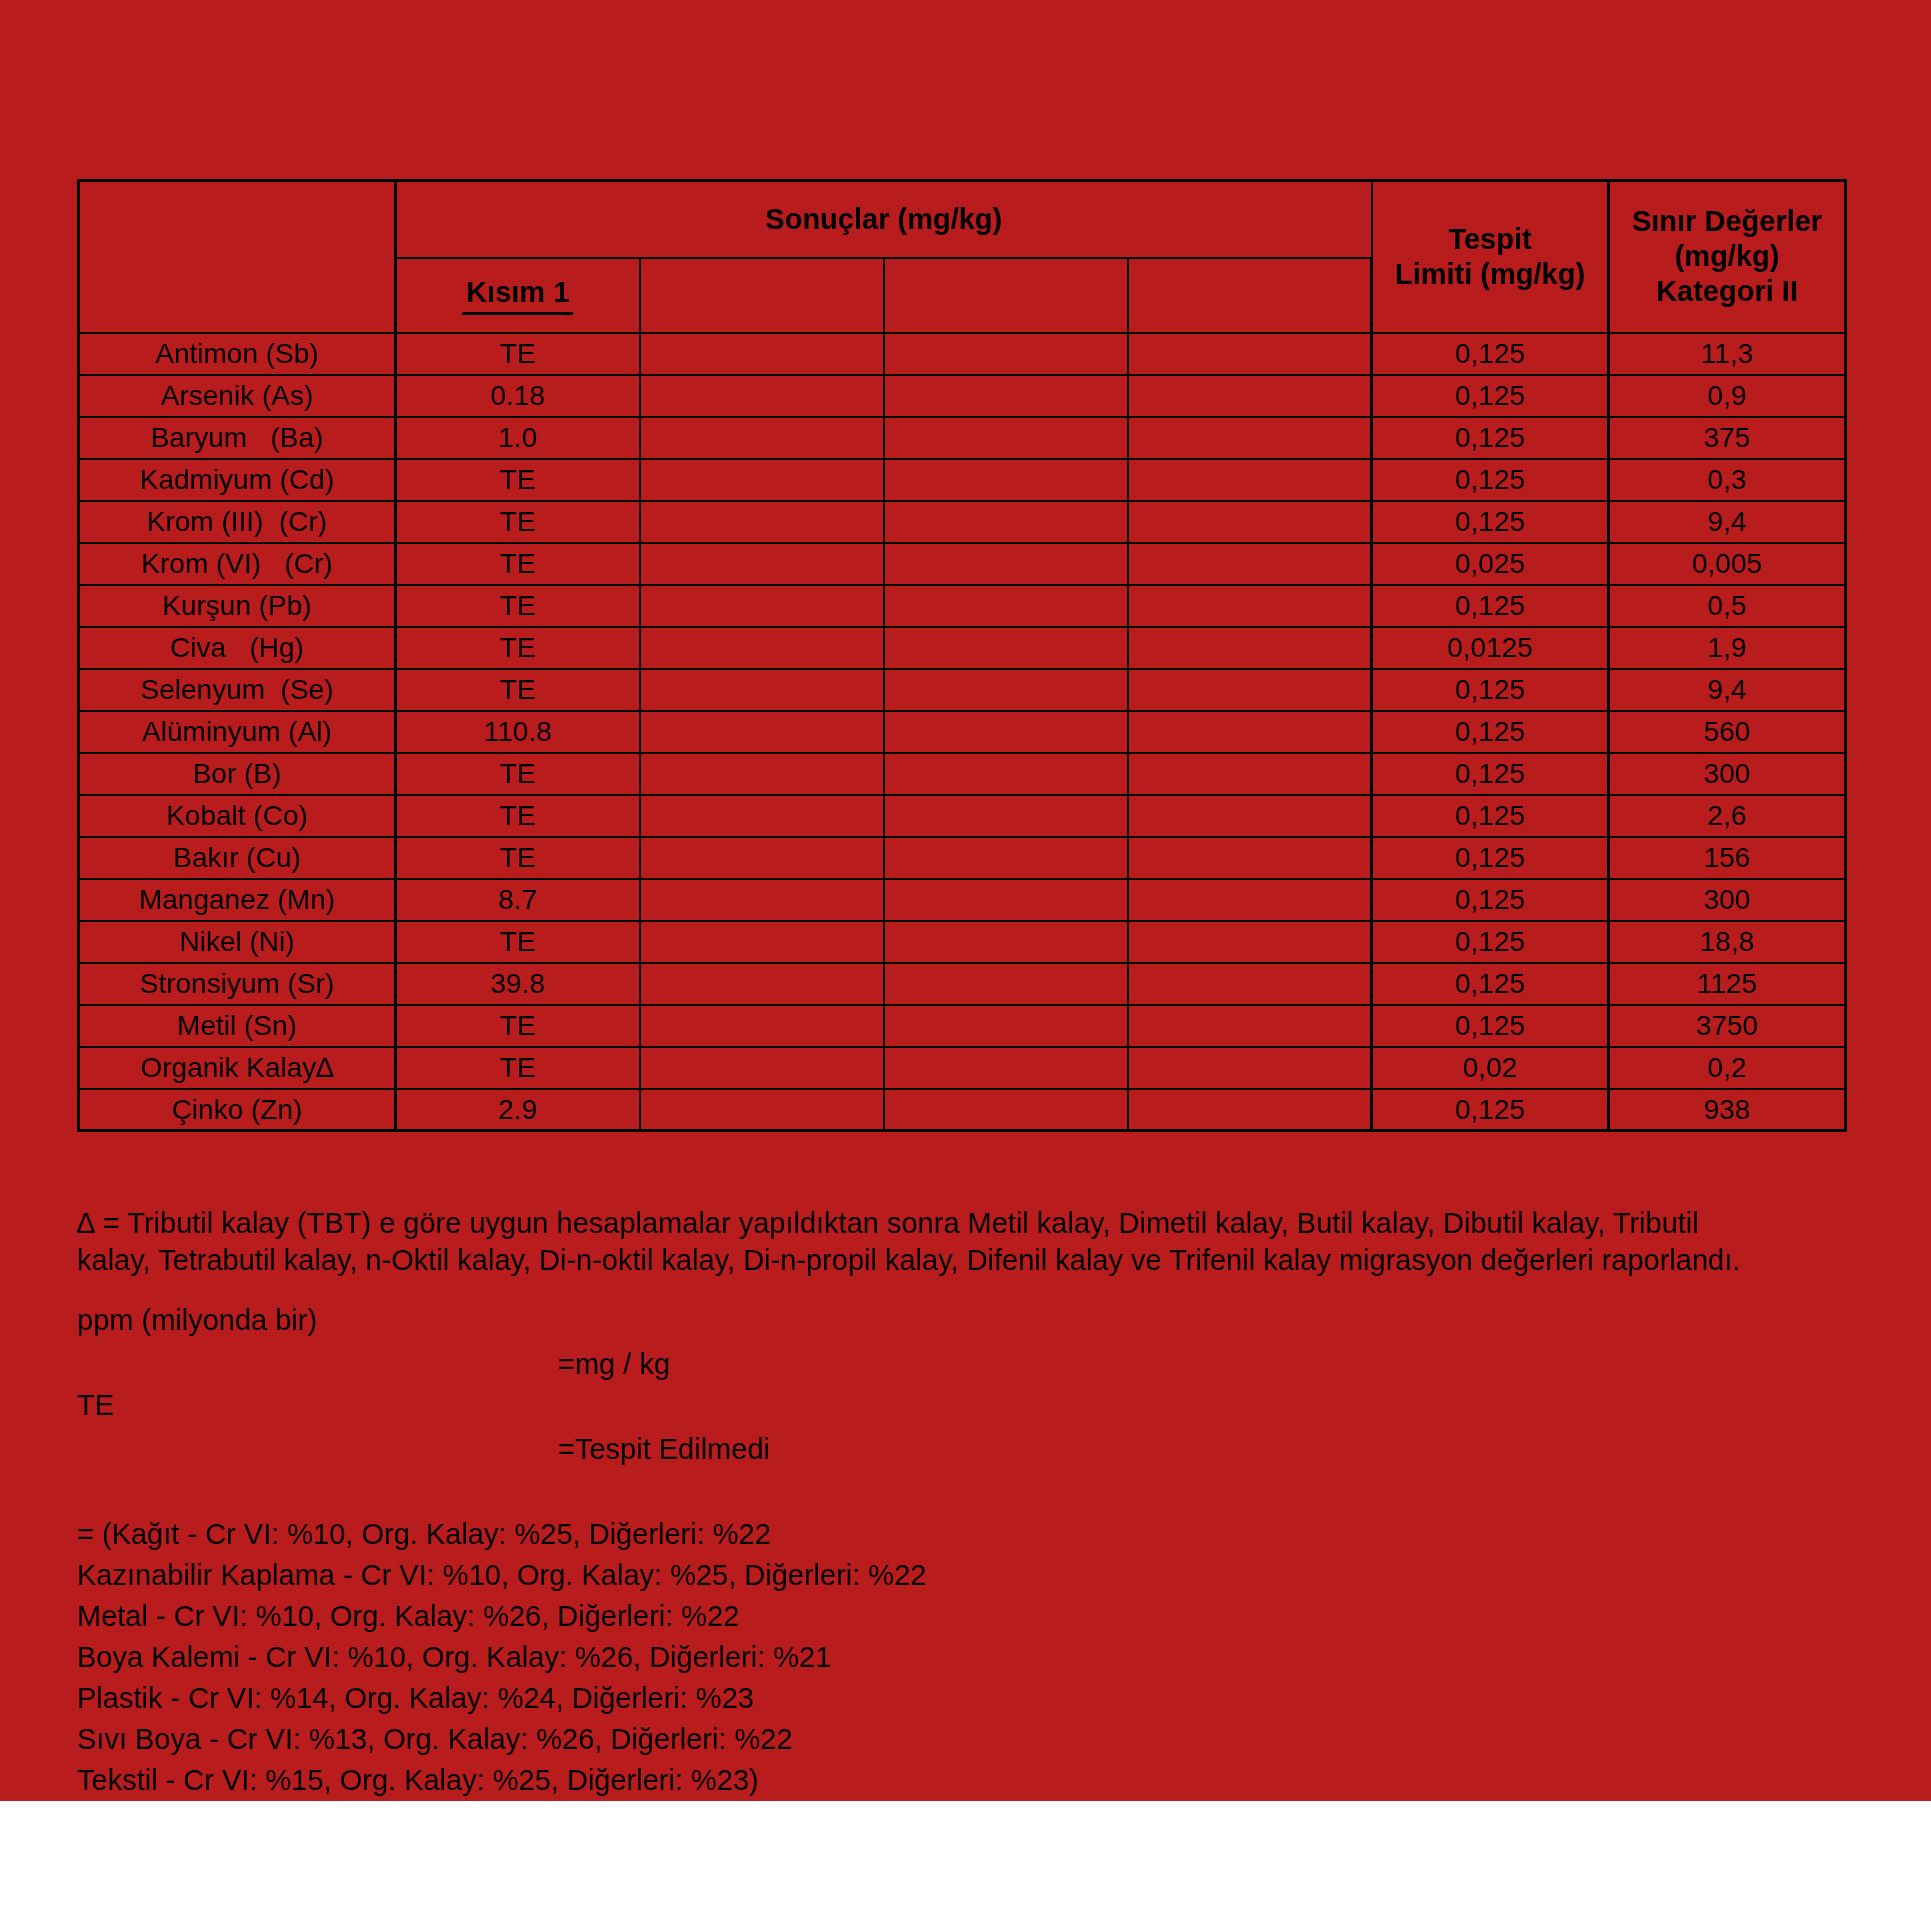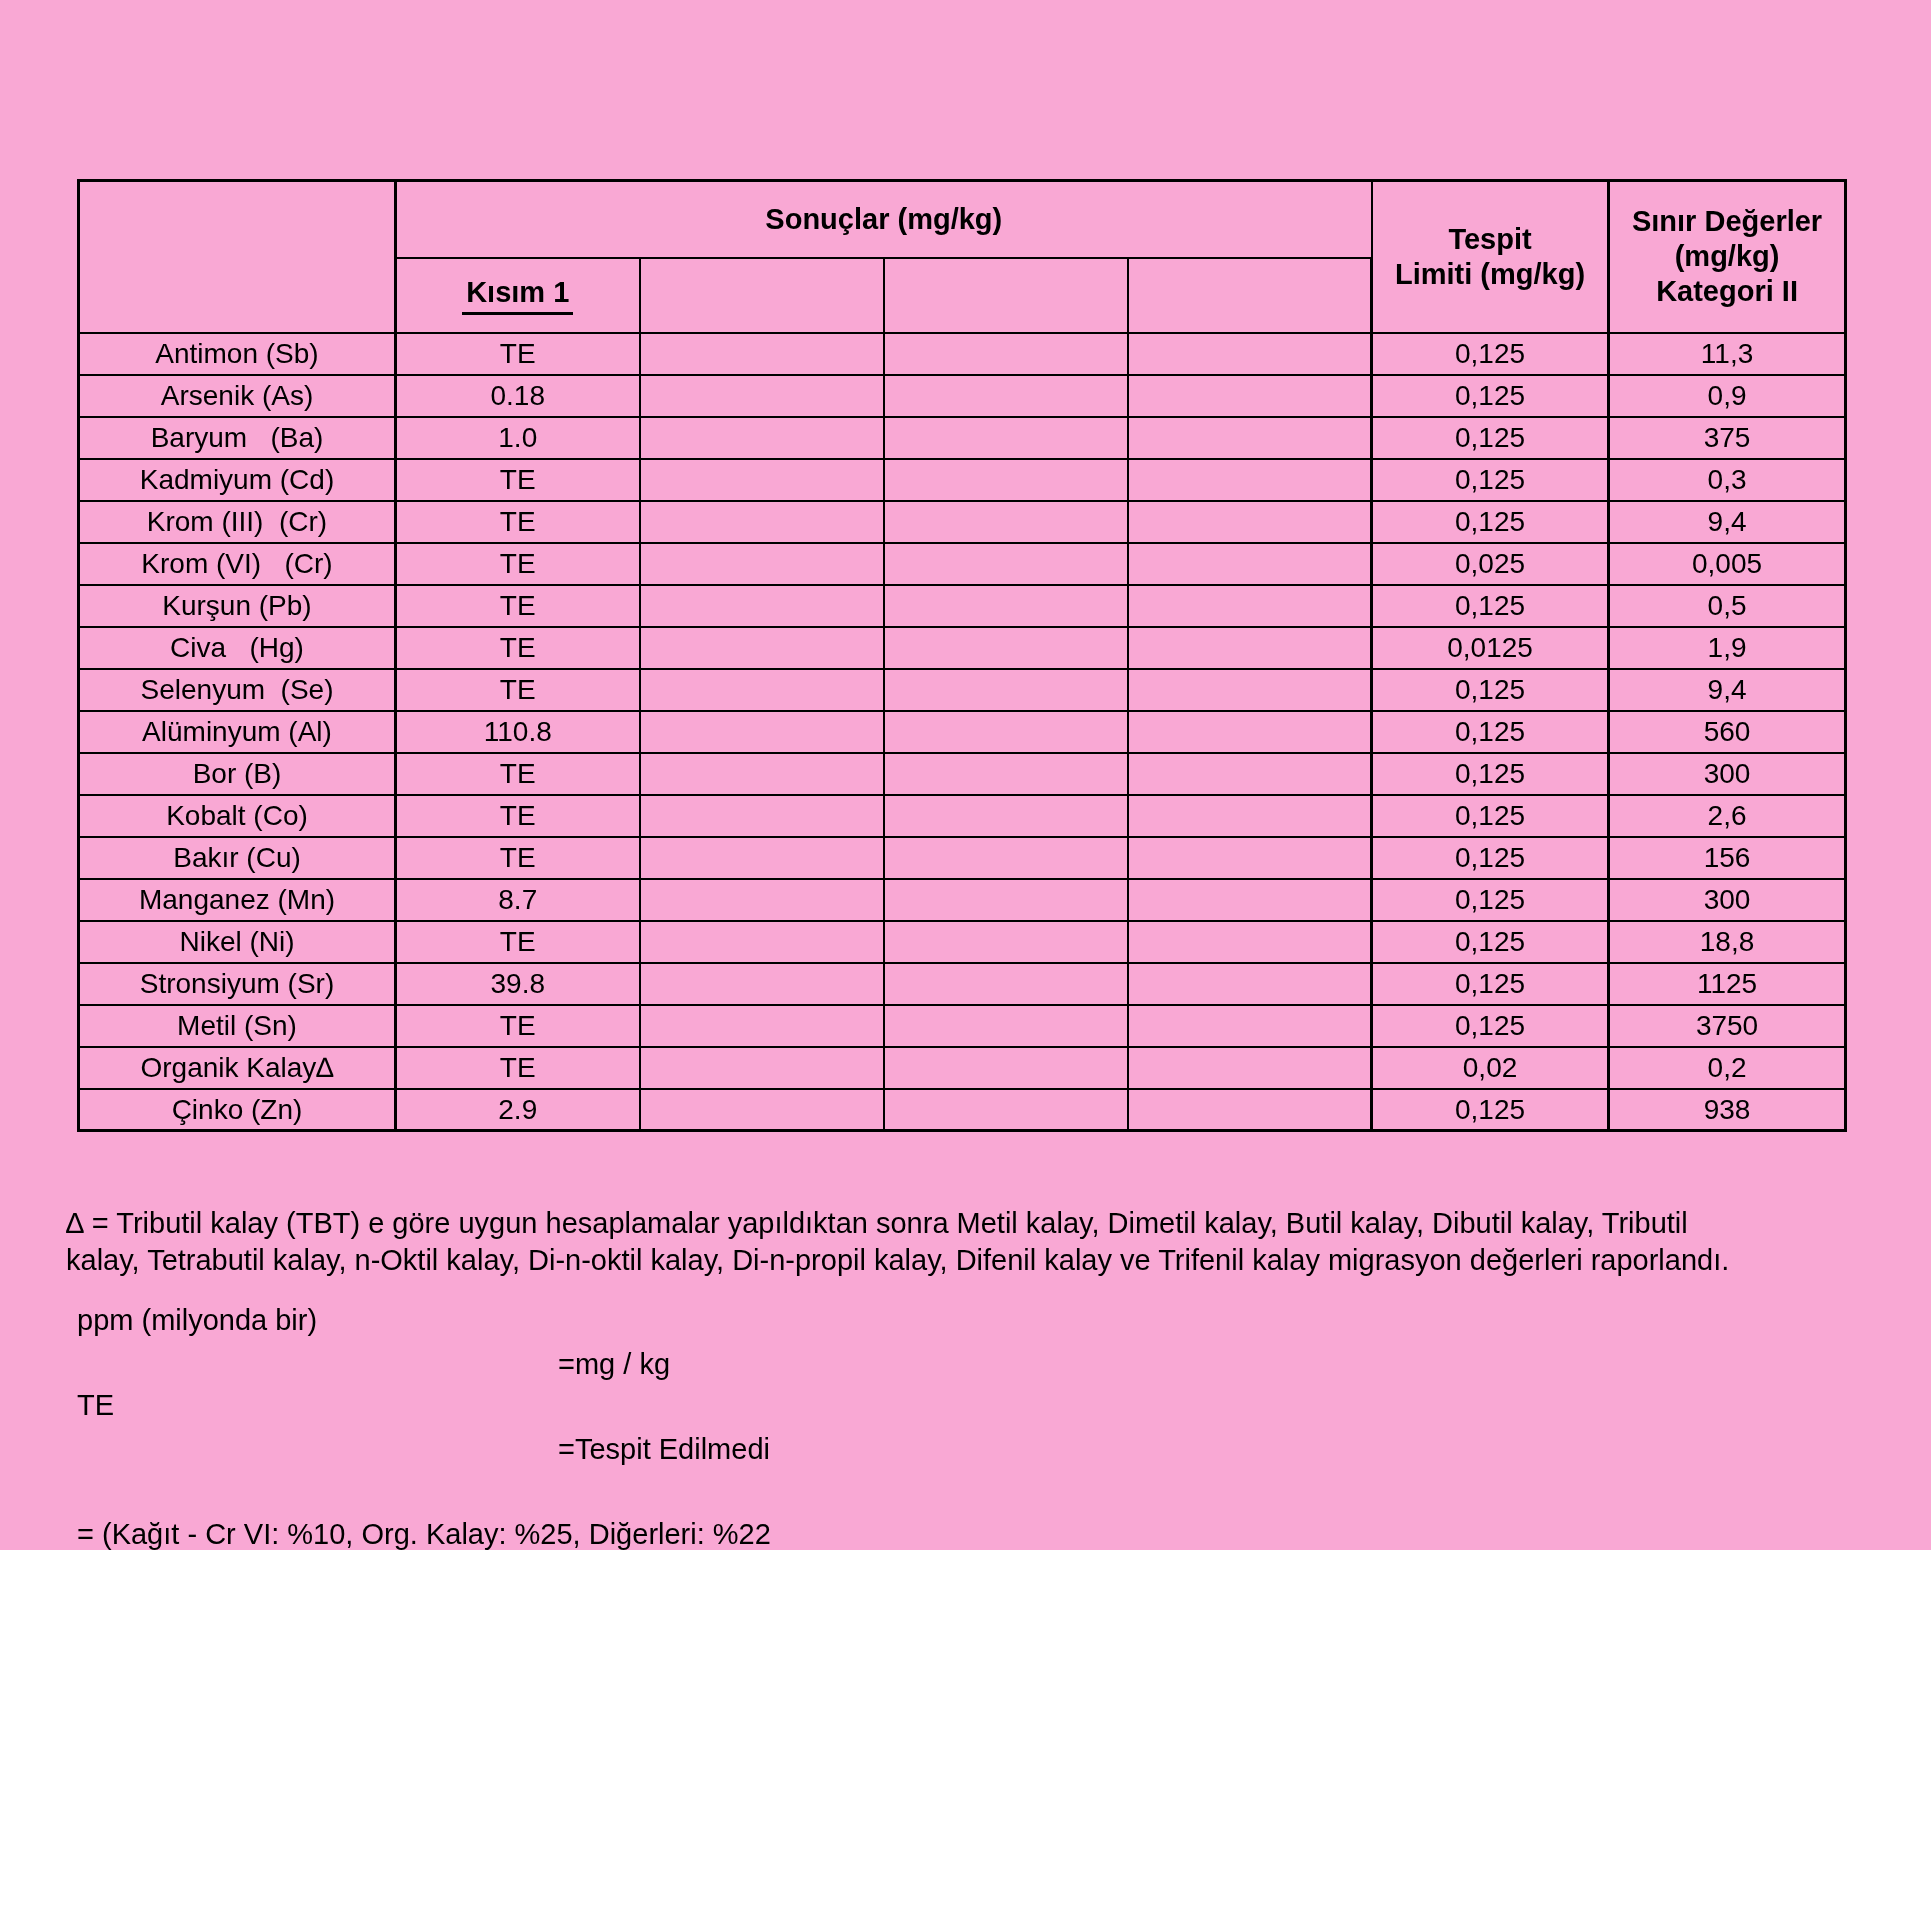--- a/index.html
+++ b/index.html
@@ -5,22 +5,22 @@
   html, body {
     margin: 0;
     padding: 0;
     background: #ffffff;
     color: #000000;
     font-family: "Liberation Sans", sans-serif;
   }
   .sheet {
     position: relative;
     width: 1931px;
-    height: 1550px;
-    background: #f9a8d4;
+    height: 1801px;
+    background: #b91c1c;
     overflow: hidden;
   }
 
   
   table.results {
     position: absolute;
     left: 77px;
     top: 179px;
     width: 1767px;
     border-collapse: collapse;
@@ -62,21 +62,21 @@
 
   .kisim-underline {
     display: inline-block;
     border-bottom: 3.9px solid #000;
     padding: 0 3.9px 2.9px 3.9px;
   }
 
   
   .footnote {
     position: absolute;
-    left: 66px;
+    left: 77px;
     top: 1205px;
     width: 1748px;
     font-size: 29px;
     line-height: 37px;
     white-space: pre-line;
   }
 
   
   .legend {
     position: absolute;

